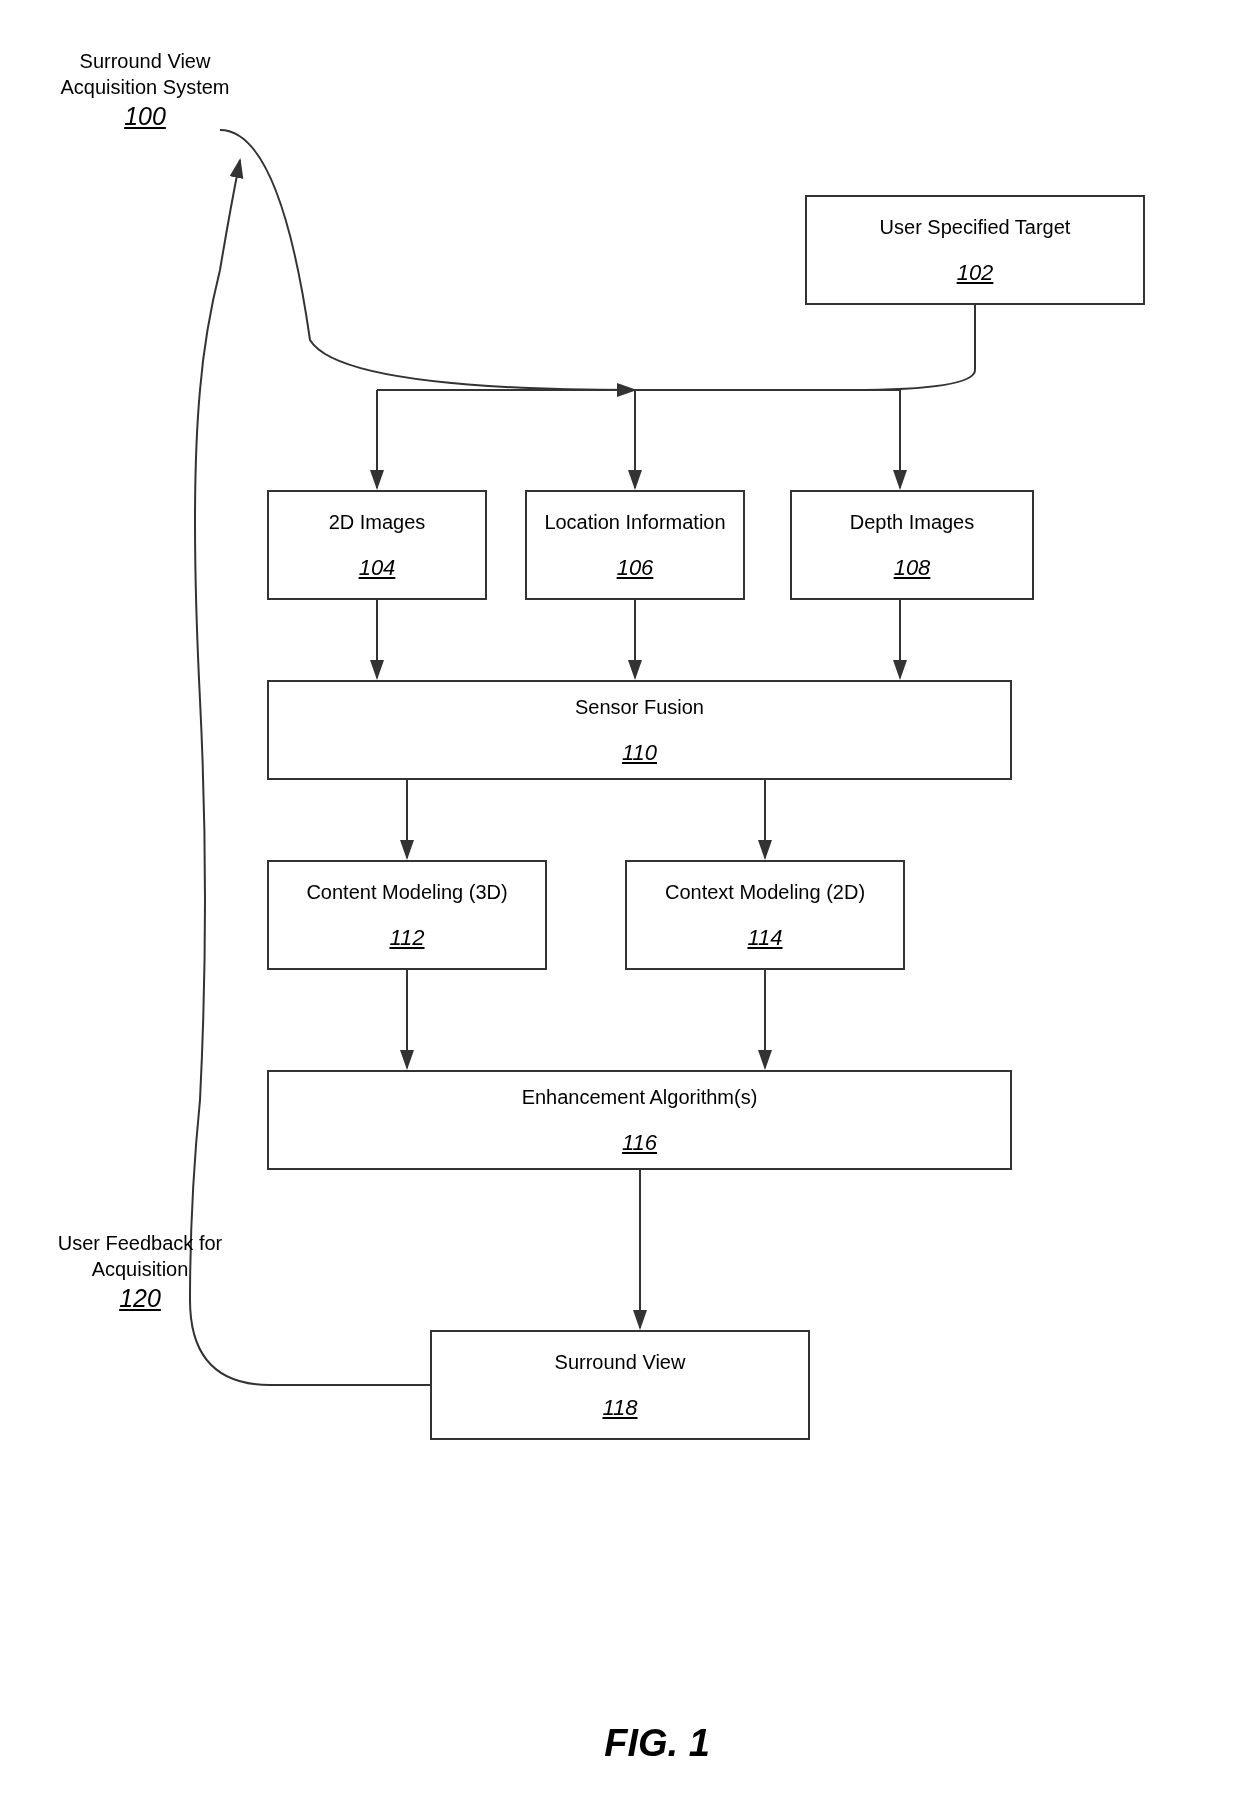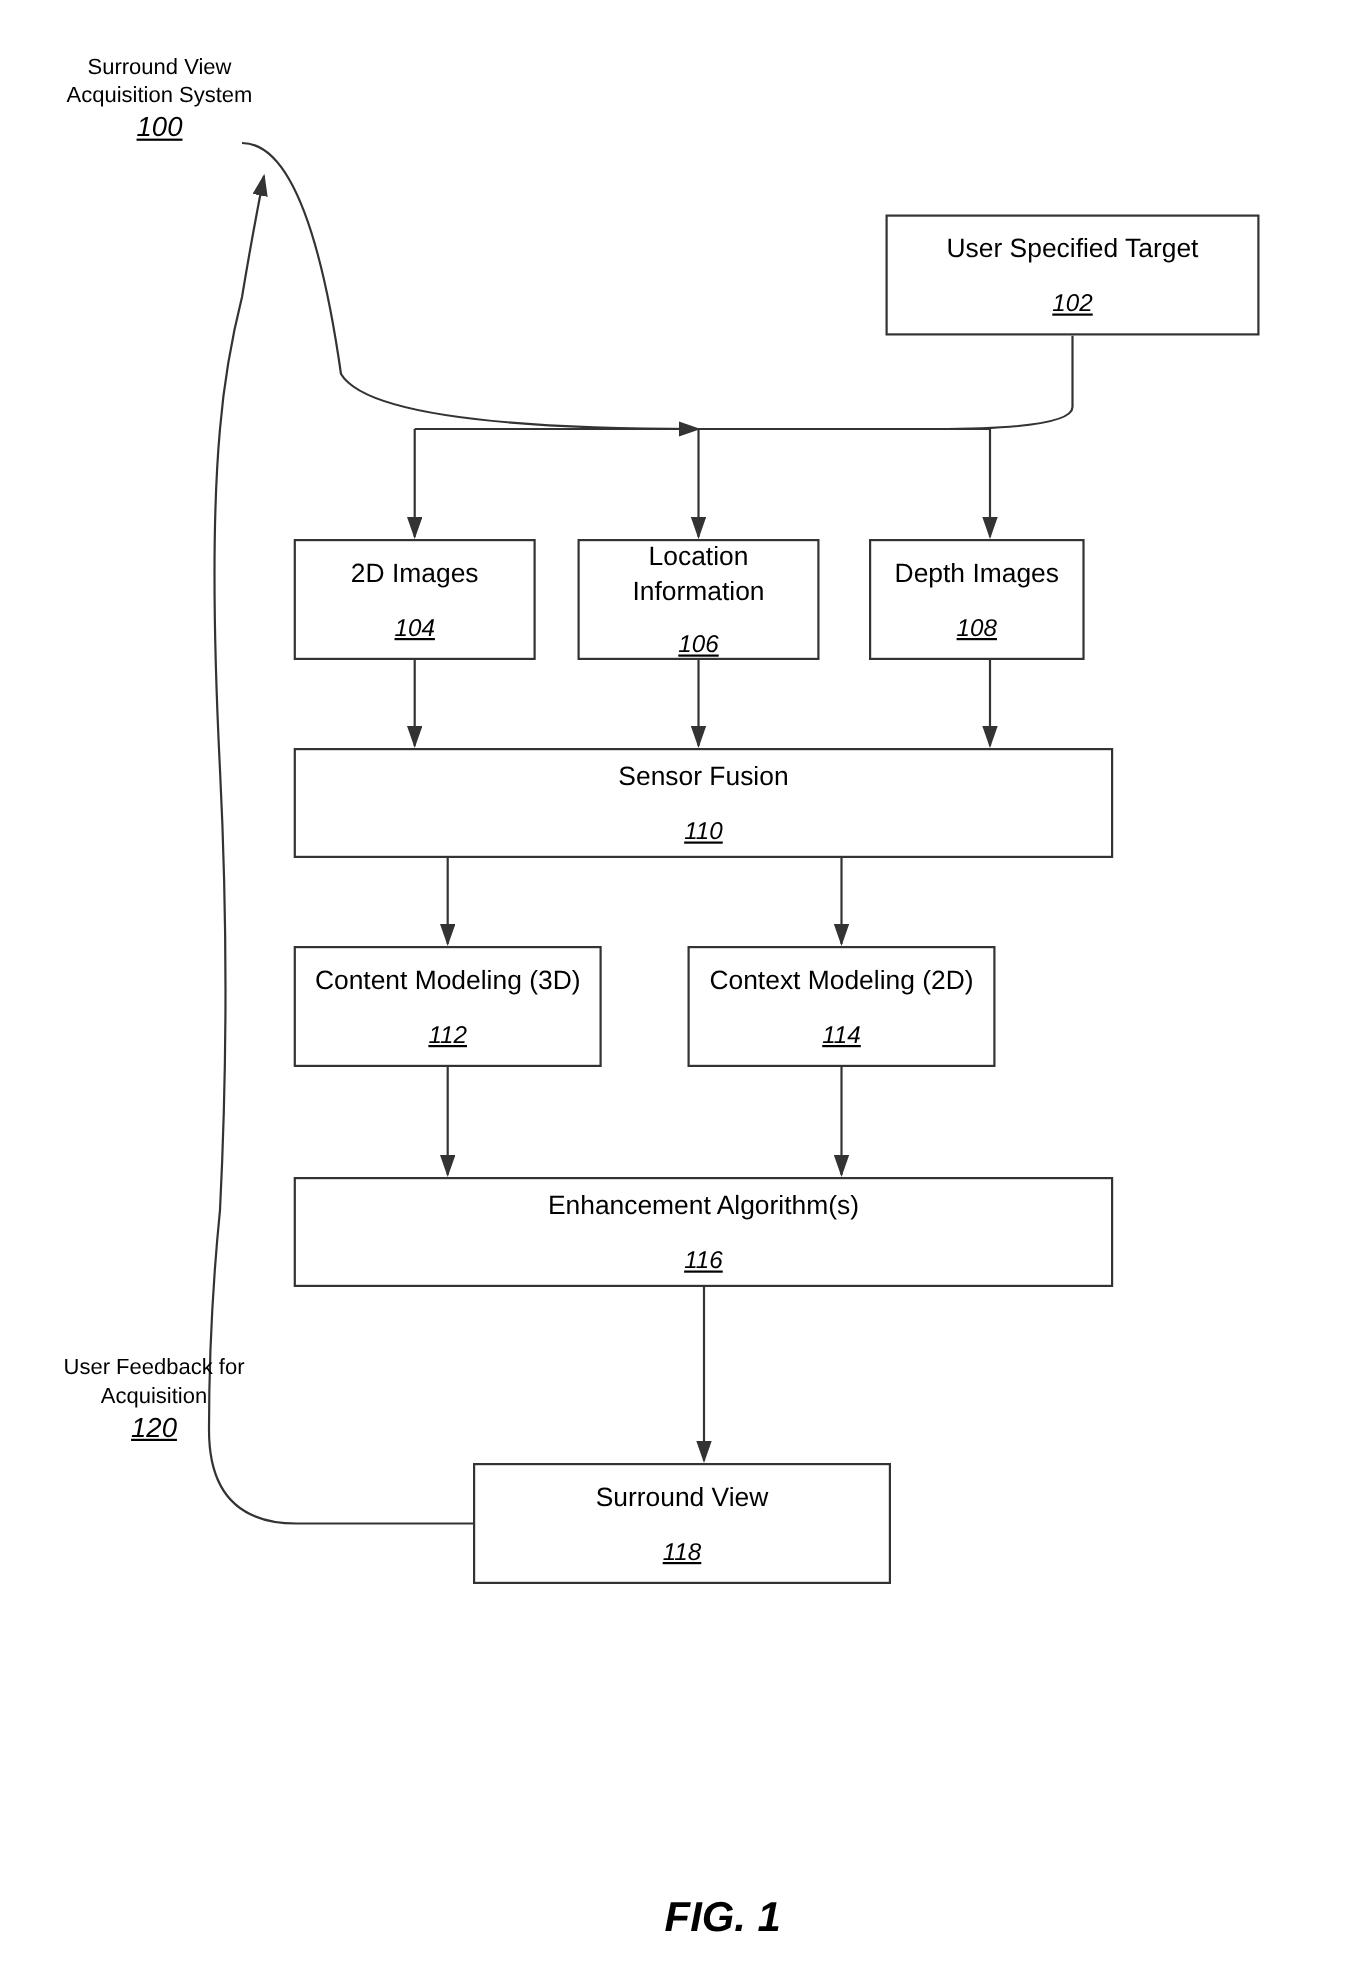--- a/index.html
+++ b/index.html
@@ -22,21 +22,21 @@
       border: 2px solid #333;
       background: #fff;
       text-align: center;
       display: flex;
       flex-direction: column;
       align-items: center;
       justify-content: center;
       padding: 10px;
     }
     .box-title {
-      font-size: 24px;
+      font-size: 20px;
       font-weight: normal;
       color: #000;
       line-height: 1.3;
     }
     .box-number {
       font-size: 22px;
       font-style: italic;
       text-decoration: underline;
       color: #000;
       margin-top: 20px;
@@ -130,21 +130,21 @@
   <div class="box" style="left: 267px; top: 490px; width: 220px; height: 110px;">
     <span class="box-title">2D Images</span>
     <span class="box-number">104</span>
   </div>
 
   <div class="box" style="left: 525px; top: 490px; width: 220px; height: 110px;">
     <span class="box-title">Location Information</span>
     <span class="box-number">106</span>
   </div>
 
-  <div class="box" style="left: 790px; top: 490px; width: 196px; height: 110px;">
+  <div class="box" style="left: 790px; top: 490px; width: 244px; height: 110px;">
     <span class="box-title">Depth Images</span>
     <span class="box-number">108</span>
   </div>
 
   <div class="box" style="left: 267px; top: 680px; width: 745px; height: 100px;">
     <span class="box-title">Sensor Fusion</span>
     <span class="box-number">110</span>
   </div>
 
   <div class="box" style="left: 267px; top: 860px; width: 280px; height: 110px;">

